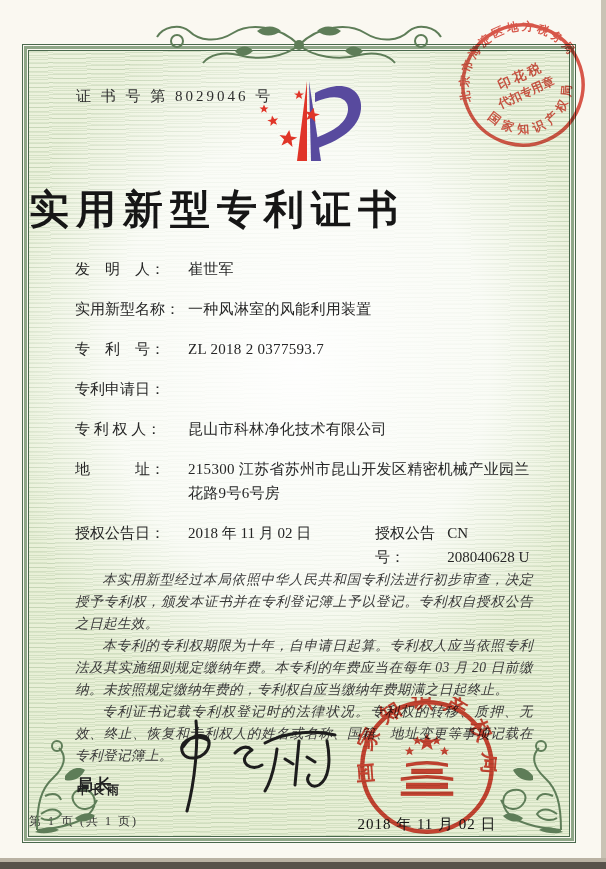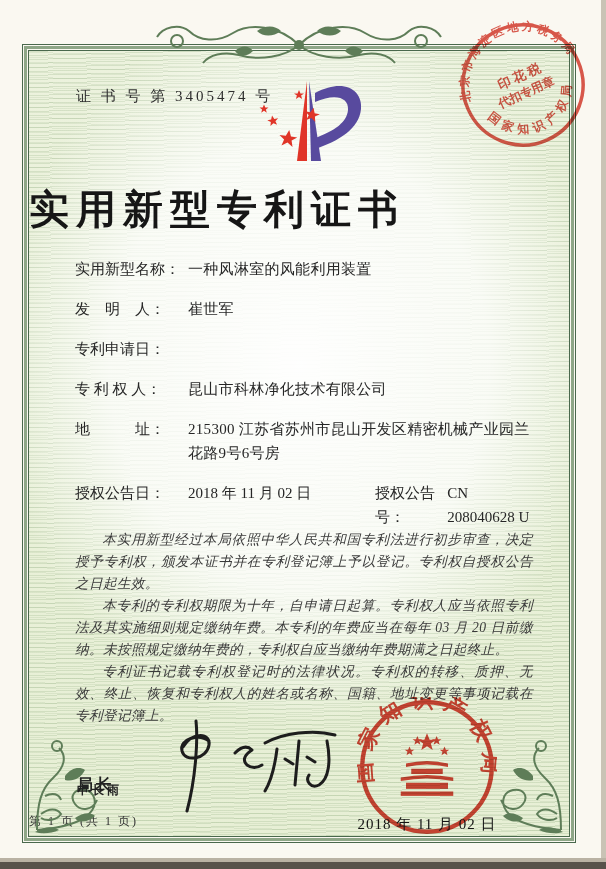--- a/index.html
+++ b/index.html
@@ -93,21 +93,21 @@
             <path d="M10,80 C18,74 26,74 30,80 C26,86 16,88 10,84"></path>
             <path d="M14,62 C22,58 28,60 30,66"></path>
           </g>
           <g fill="#5e7d58">
             <path d="M4,98 C14,92 22,92 28,96 C20,100 10,100 4,98 Z"></path>
             <path d="M34,42 C40,34 48,32 54,36 C50,44 42,48 34,46 Z"></path>
             <path d="M44,84 C52,78 60,78 64,82 C58,88 48,90 44,84 Z"></path>
           </g>
         </svg>
 
-        <div class="cert-no">证 书 号 第 3405474 号</div>
+        <div class="cert-no">证 书 号 第 8029046 号</div>
 
         <svg class="logo" viewBox="0 0 118 100">
           <defs>
             <path id="star" d="M0,-10 L2.9,-3.1 10,-3.1 4.2,1.2 6.2,8.1 0,4 -6.2,8.1 -4.2,1.2 -10,-3.1 -2.9,-3.1 Z"></path>
           </defs>
           <polygon points="52,8 42,88 52,88" fill="#e03528"></polygon>
           <polygon points="54,8 56,88 66,88" fill="#584a9e"></polygon>
           <path d="M60,20 C90,4 108,18 106,36 C104,56 84,68 60,76 L60,65 C80,58 92,49 93,37 C94,24 80,20 60,29 Z" fill="#584a9e"></path>
           <g fill="#e03528">
             <use href="#star" transform="translate(44,22) scale(0.5)"></use>
@@ -115,26 +115,30 @@
             <use href="#star" transform="translate(18,48) scale(0.55) rotate(-10)"></use>
             <use href="#star" transform="translate(33,66) scale(0.9) rotate(8)"></use>
             <use href="#star" transform="translate(9,36) scale(0.45)"></use>
           </g>
         </svg>
 
         <h1 class="title">实用新型专利证书</h1>
 
         <div class="fields">
           <div class="row">
+            <span class="lab">发　明　人：</span>
+            <span class="val">崔世军</span>
+          </div>
+          <div class="row">
             <span class="lab">实用新型名称：</span>
             <span class="val">一种风淋室的风能利用装置</span>
           </div>
           <div class="row">
-            <span class="lab">发　明　人：</span>
-            <span class="val">崔世军</span>
+            <span class="lab">专　利　号：</span>
+            <span class="val">ZL 2018 2 0377593.7</span>
           </div>
           <div class="row">
             <span class="lab">专利申请日：</span>
           </div>
           <div class="row">
             <span class="lab">专 利 权 人：</span>
             <span class="val">昆山市科林净化技术有限公司</span>
           </div>
           <div class="row">
             <span class="lab">地　　　址：</span>

